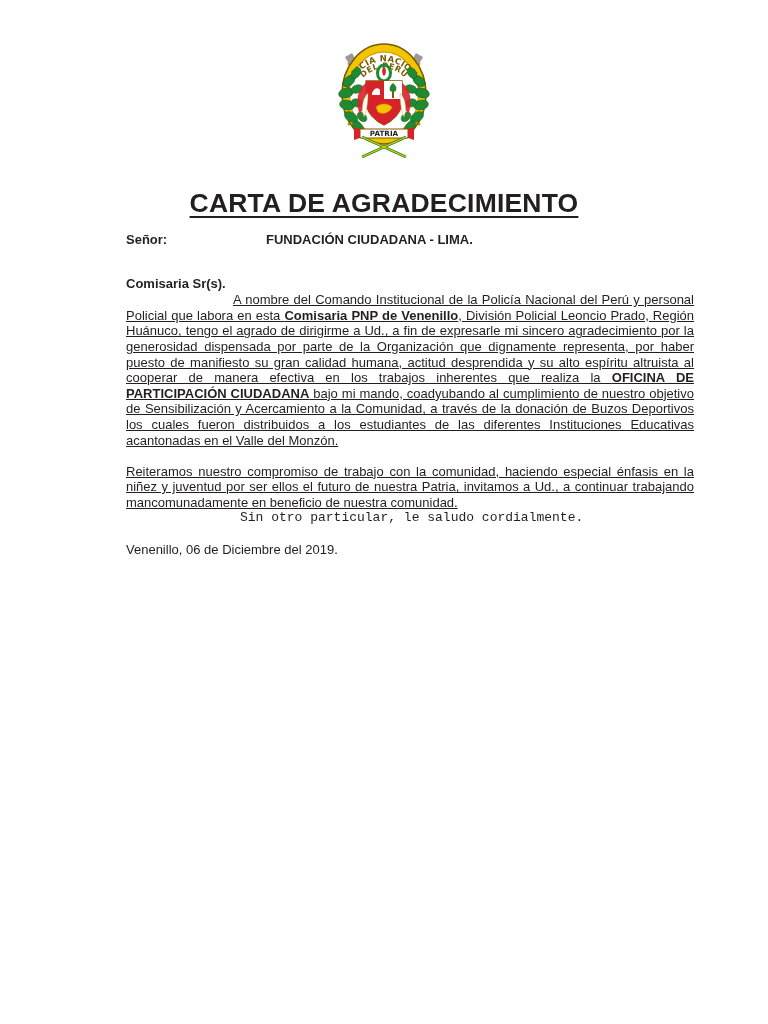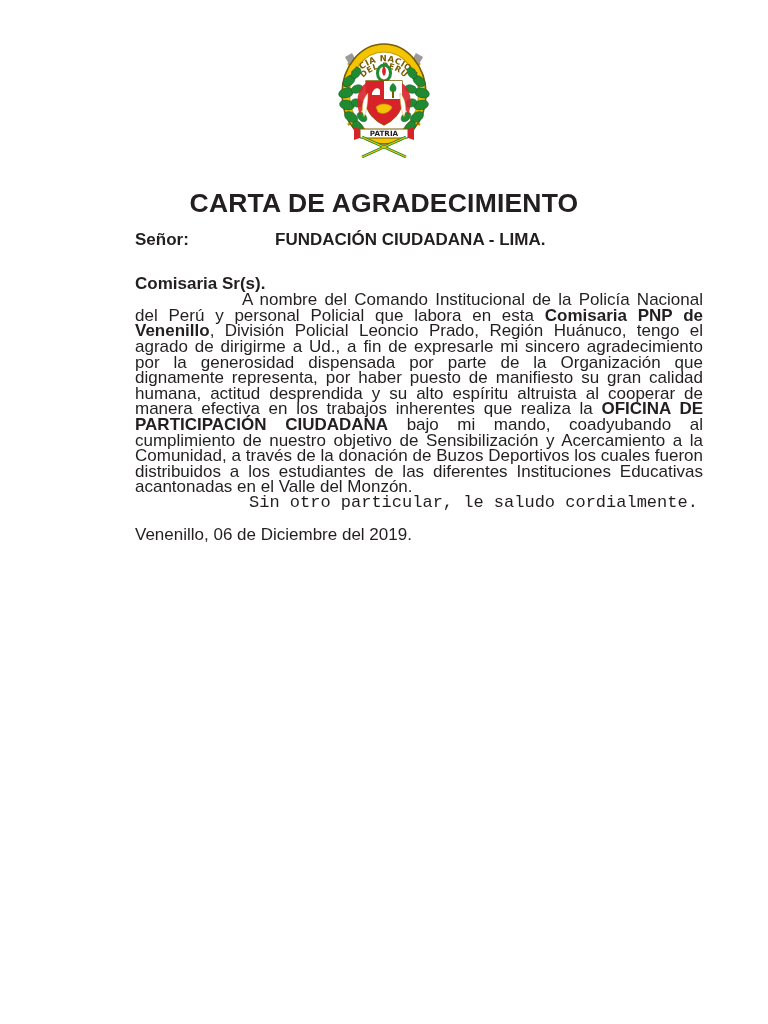--- a/index.html
+++ b/index.html
@@ -44,33 +44,33 @@
     top: 188px;
     left: 0;
     width: 768px;
     text-align: center;
     font-size: 26.5px;
     font-weight: bold;
     letter-spacing: 0.2px;
     color: #231f20;
   }
   .title span.u {
+    text-decoration: underline;
     text-underline-offset: 4px;
     text-decoration-thickness: 2px;
   }
 
   
   .body-block {
     position: absolute;
     left: 126px;
     top: 232px;
     width: 568px;
-    font-size: 17px;
+    font-size: 13px;
     line-height: 15.6px;
-    margin-left: 9px;
   }
 
   .row-senor {
     display: flex;
     font-weight: bold;
     margin-bottom: 0;
   }
   .row-senor .lbl {
     width: 140px;
     flex: 0 0 140px;
@@ -84,20 +84,21 @@
     margin-top: 28px;
   }
   .estimado .ital {
     font-weight: bold;
   }
 
   p.para {
     margin: 0;
     text-align: justify;
     text-justify: inter-word;
+    text-decoration: underline;
   }
   p.para.first {
     margin-top: 1px;
     text-indent: 107px;
   }
   p.para.second {
     margin-top: 15.5px;
   }
 
   .sin-otro {
@@ -226,19 +227,20 @@
       <div class="lbl">Señor:</div>
       <div class="val">FUNDACIÓN CIUDADANA - LIMA.</div>
     </div>
 
     <div class="estimado">
       <span>Comisaria </span><span class="ital">Sr(s).</span>
     </div>
 
     <p class="para first"><span>A nombre del Comando Institucional de la Policía Nacional del Perú y  personal Policial que labora en esta </span><b class="strong">Comisaria PNP de Venenillo</b><span>, División Policial Leoncio Prado, Región Huánuco, tengo el agrado de dirigirme a Ud., a fin de expresarle mi sincero agradecimiento por la generosidad dispensada por parte de la Organización que dignamente representa, por haber puesto de manifiesto su gran calidad humana, actitud desprendida y su alto espíritu altruista al  cooperar de manera efectiva en los trabajos inherentes que realiza la </span><b class="strong">OFICINA DE PARTICIPACIÓN CIUDADANA</b><span> bajo mi mando, coadyubando al cumplimiento de nuestro objetivo de Sensibilización y Acercamiento a la Comunidad,  a través de la donación de Buzos Deportivos los cuales fueron distribuidos a los estudiantes de las diferentes Instituciones Educativas acantonadas en el  Valle del Monzón.</span></p>
 
+    <p class="para second">Reiteramos nuestro compromiso de trabajo con la comunidad, haciendo especial énfasis en la niñez y juventud por ser ellos el futuro de nuestra Patria, invitamos a Ud., a continuar trabajando mancomunadamente en beneficio de nuestra comunidad.</p>
 
     <div class="sin-otro">Sin otro particular, le saludo cordialmente.</div>
 
     <div class="date-line">Venenillo, 06 de Diciembre del 2019.</div>
 
   </div>
 </div>
 
 </body></html>

